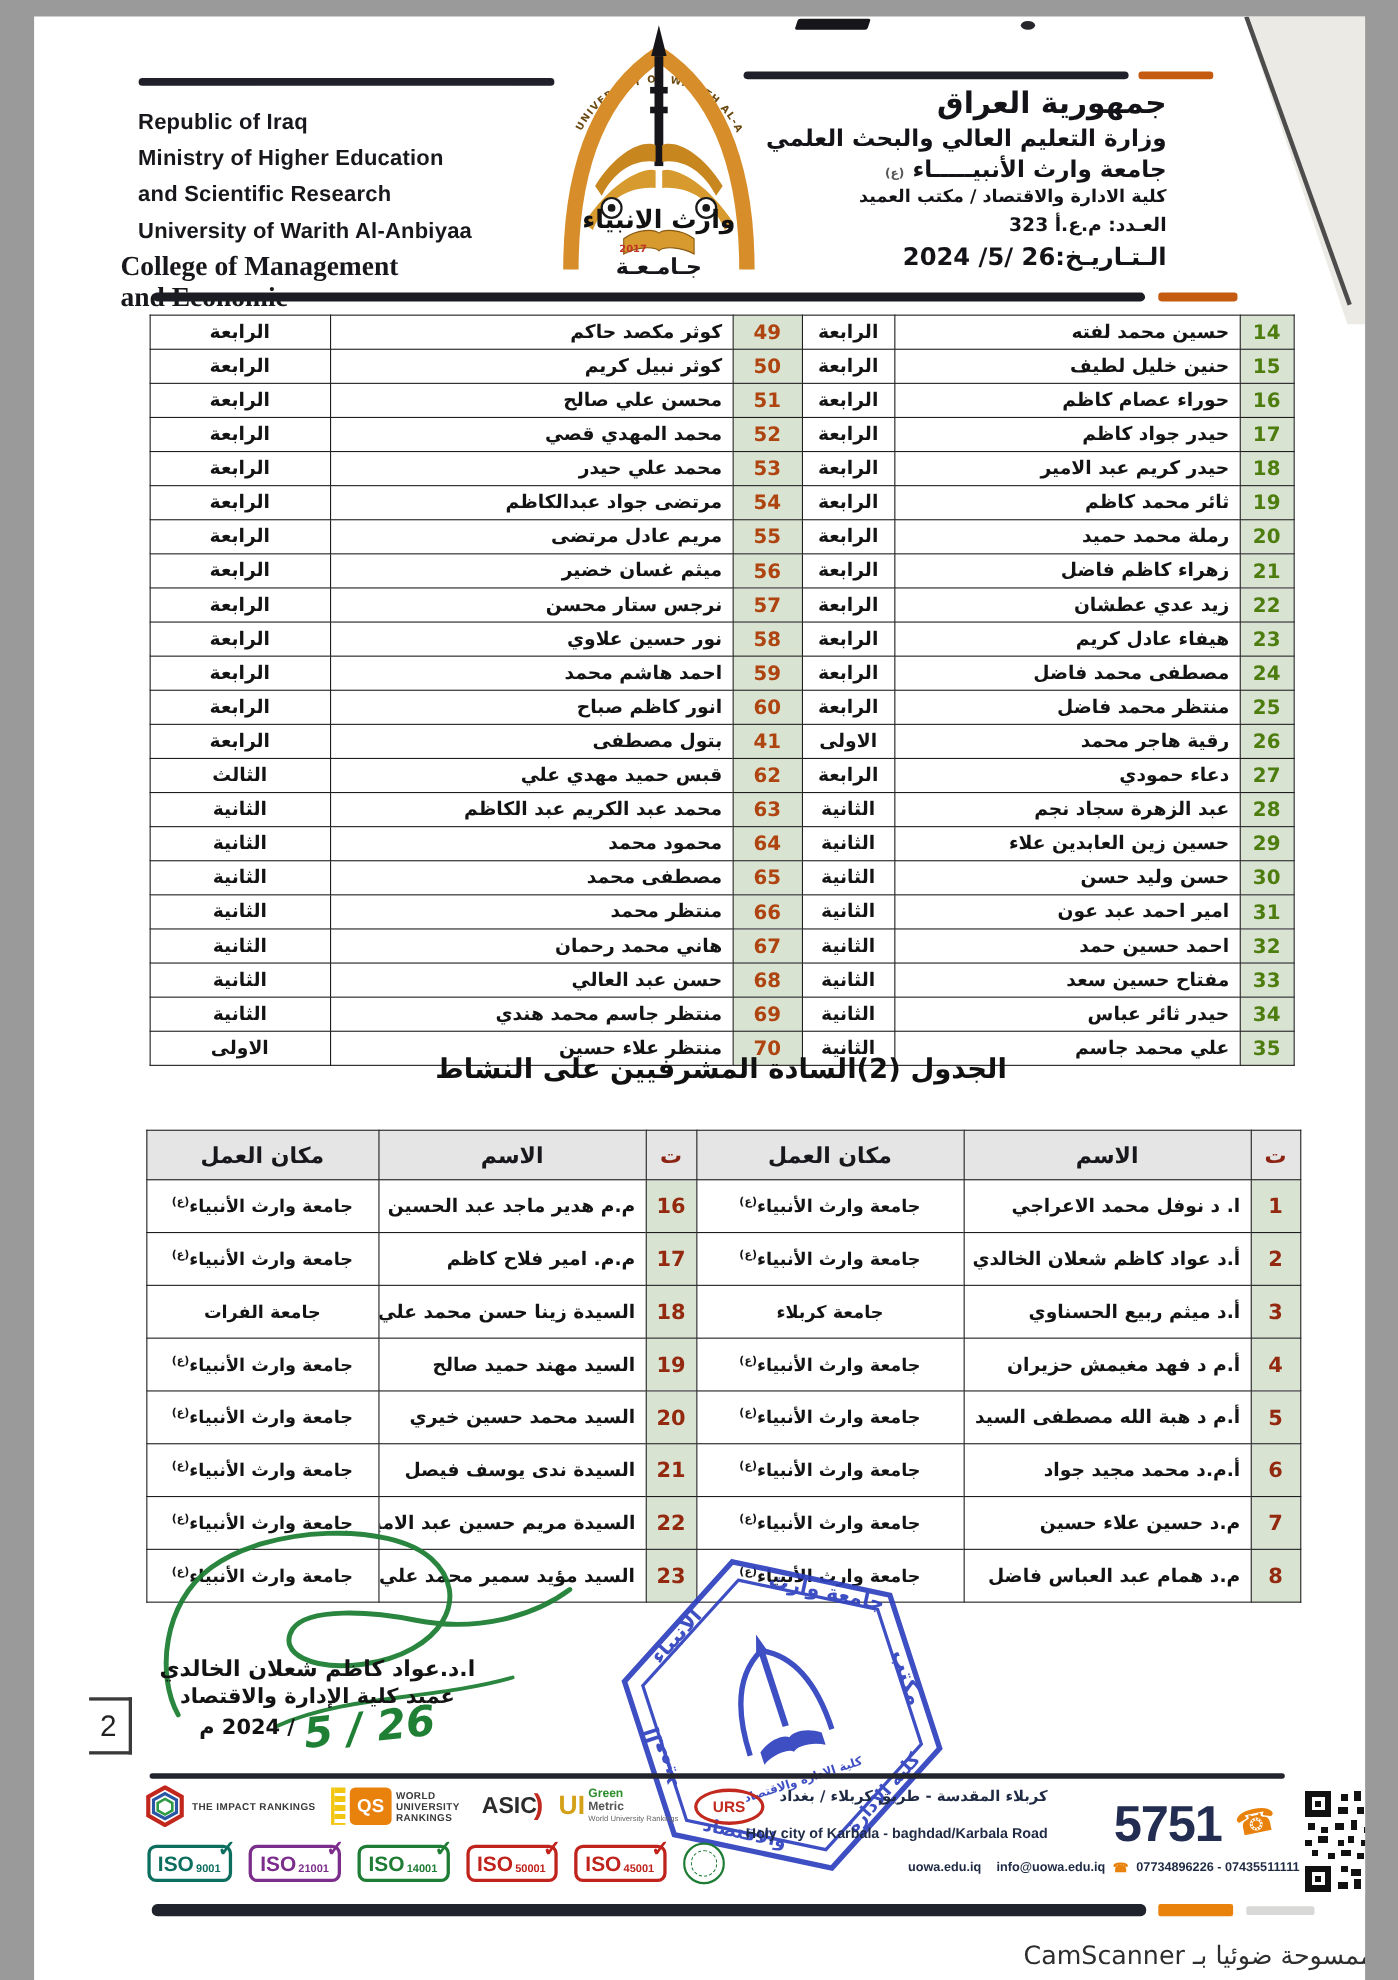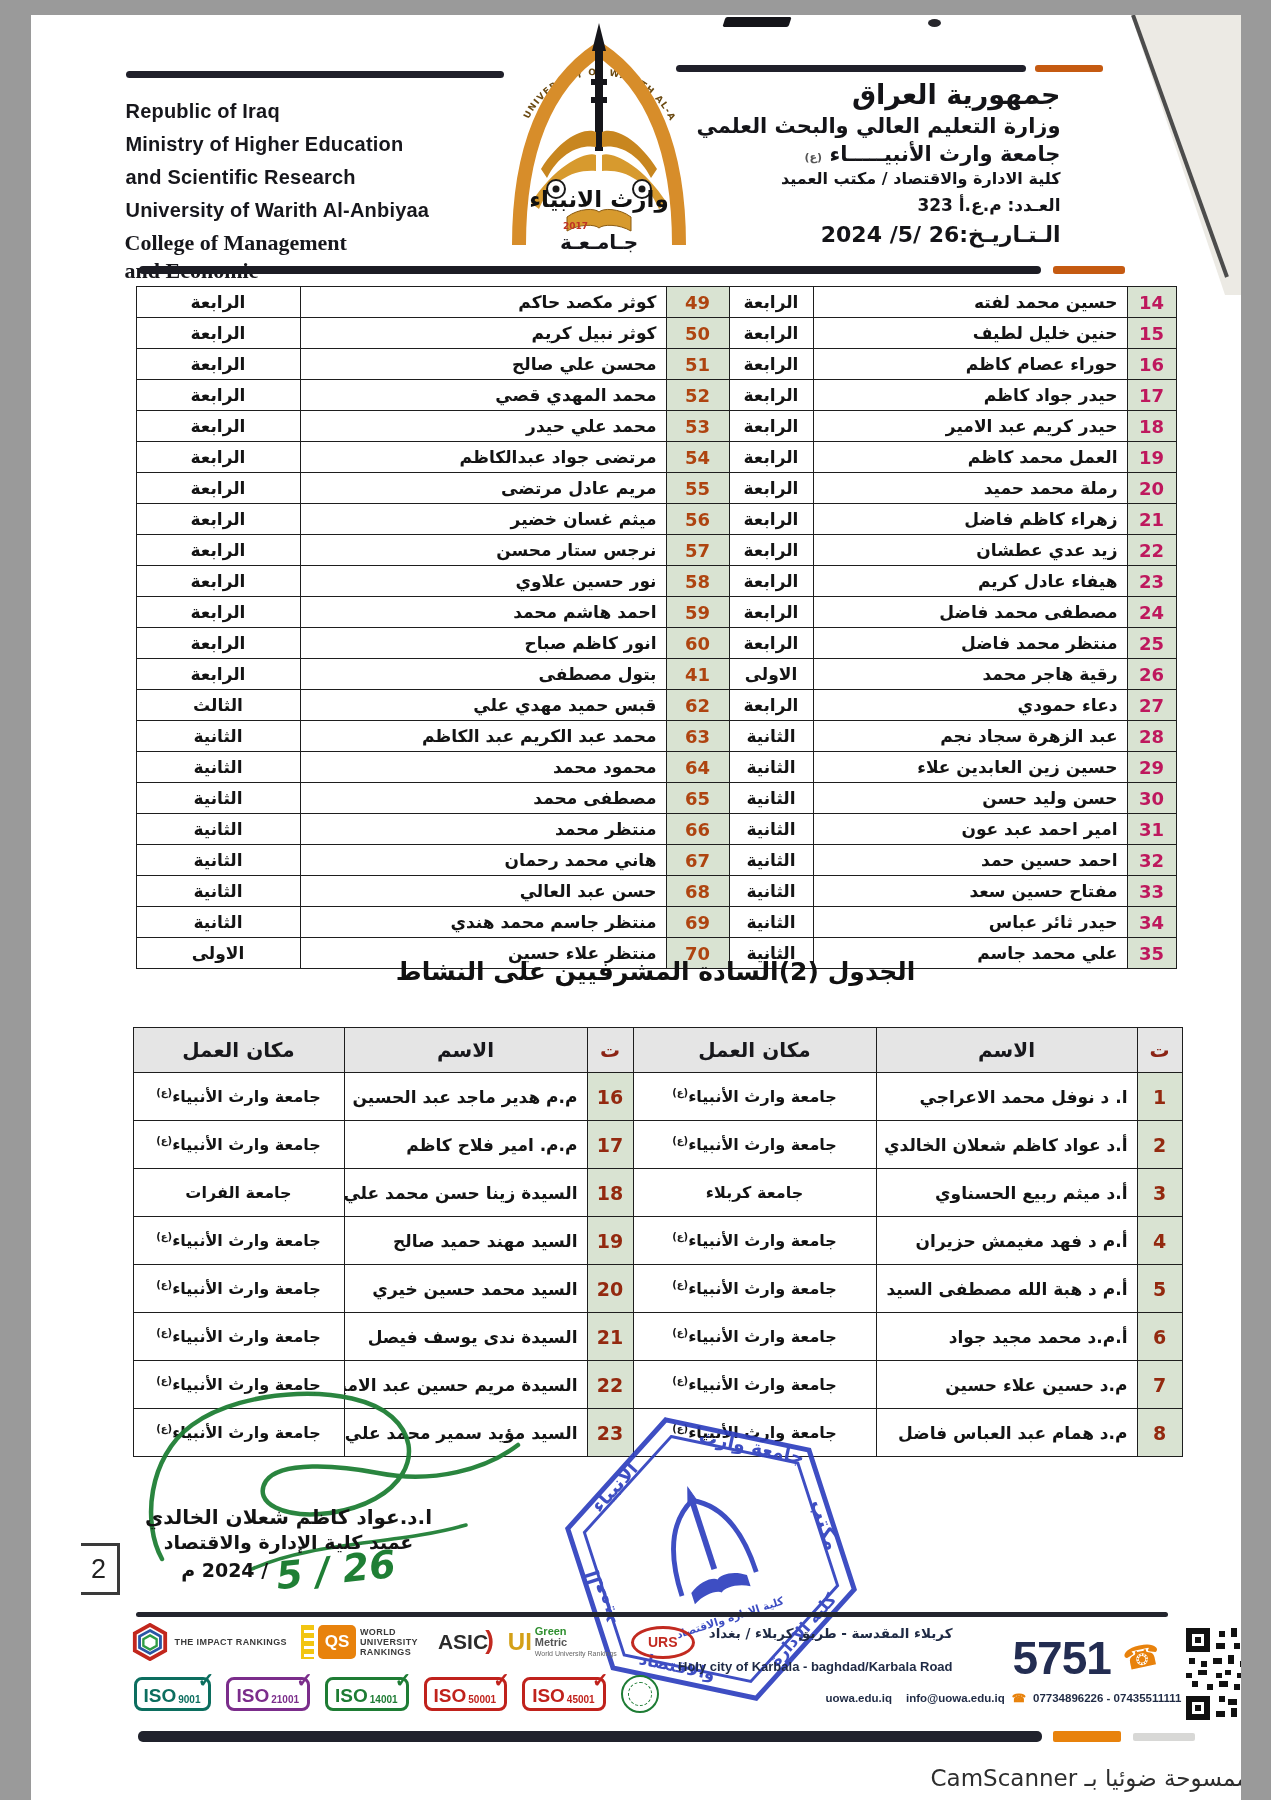--- a/index.html
+++ b/index.html
@@ -8,39 +8,39 @@
   
   .fold-svg{position:absolute;top:0;right:0;}
   .art1{position:absolute;left:693px;top:2px;width:66px;height:10px;background:#15151a;border-radius:2px;transform:skewX(-18deg);}
   .art2{position:absolute;left:897px;top:4px;width:13px;height:8px;background:#26262c;border-radius:50%;}
   
   .hdr-line-left{position:absolute;left:95px;top:56px;width:378px;height:7px;background:#20202a;border-radius:4px;}
   .hdr-line-right{position:absolute;left:645px;top:50px;width:350px;height:7px;background:#20202a;border-radius:4px;}
   .hdr-line-orange{position:absolute;left:1004px;top:50px;width:68px;height:7px;background:#c55a11;border-radius:3px;}
   .en-block{position:absolute;left:95px;top:80px;font-family:"Liberation Sans",sans-serif;font-weight:bold;
             font-size:20px;line-height:33px;color:#17171c;letter-spacing:.2px;}
-  .college-block{position:absolute;left:94px;top:214px;font-family:"Liberation Serif",serif;font-weight:bold;
-            font-size:22px;line-height:28px;color:#17171c;}
+  .college-block{position:absolute;left:79px;top:214px;font-family:"Liberation Serif",serif;font-weight:bold;
+            font-size:25px;line-height:28px;color:#17171c;}
   .ar-block{position:absolute;right:180px;top:64px;direction:rtl;color:#141418;}
   .ar-l1{font-size:27px;font-weight:bold;}
   .ar-l2{font-size:21px;font-weight:bold;margin-top:4px;}
   .ar-l3{font-size:21px;font-weight:bold;margin-top:4px;}
   .ar-l3 .honorific{font-size:11px;color:#555;}
   .ar-l4{font-size:16px;font-weight:bold;margin-top:3px;}
   .ar-l5{font-size:17px;font-weight:bold;margin-top:7px;}
   .ar-l6{font-size:22px;font-weight:bold;margin-top:7px;}
   .logo-wrap{position:absolute;left:468px;top:6px;}
   
   .div2-black{position:absolute;left:108px;top:251px;width:902px;height:8px;background:#1c1c24;border-radius:4px;}
   .div2-orange{position:absolute;left:1022px;top:251px;width:72px;height:8px;background:#c55a11;border-radius:3px;}
   
   table{border-collapse:collapse;table-layout:fixed;direction:rtl;}
   .t1{position:absolute;left:105px;top:271px;width:1040px;}
   .t1 td{border:1.6px solid #1e1e1e;height:28px;font-weight:bold;font-size:17px;overflow:hidden;white-space:nowrap;}
-  td.num{background:#d9e3d2;color:#be185d;text-align:center;font-size:18px;}
+  td.num{background:#d9e3d2;color:#4d7c0f;text-align:center;font-size:18px;}
   td.num2{color:#ae4410;}
   td.name{text-align:right;padding:0 9px 0 2px;}
   td.stage{text-align:center;}
   .t2-title{position:absolute;left:105px;top:942px;width:1040px;text-align:center;direction:rtl;
             font-size:25px;font-weight:bold;color:#111;}
   .t2{position:absolute;left:102px;top:1012px;width:1049px;}
   .t2 th{border:1.8px solid #1e1e1e;background:#e5e5e5;height:42px;font-size:20px;font-weight:bold;color:#18181c;}
   .t2 th.thno{color:#8c2415;}
   .t2 td{border:1.8px solid #1e1e1e;height:45px;font-weight:bold;font-size:17px;overflow:hidden;white-space:nowrap;}
   td.no2{background:#d9e3d2;color:#93290f;text-align:center;font-size:19px;}
@@ -216,21 +216,21 @@
         <tr>
           <td class="num">18</td>
           <td class="name">حيدر كريم عبد الامير</td>
           <td class="stage">الرابعة</td>
           <td class="num num2">53</td>
           <td class="name">محمد علي حيدر</td>
           <td class="stage">الرابعة</td>
         </tr>
         <tr>
           <td class="num">19</td>
-          <td class="name">العمل محمد كاظم</td>
+          <td class="name">ثائر محمد كاظم</td>
           <td class="stage">الرابعة</td>
           <td class="num num2">54</td>
           <td class="name">مرتضى جواد عبدالكاظم</td>
           <td class="stage">الرابعة</td>
         </tr>
         <tr>
           <td class="num">20</td>
           <td class="name">رملة محمد حميد</td>
           <td class="stage">الرابعة</td>
           <td class="num num2">55</td>

